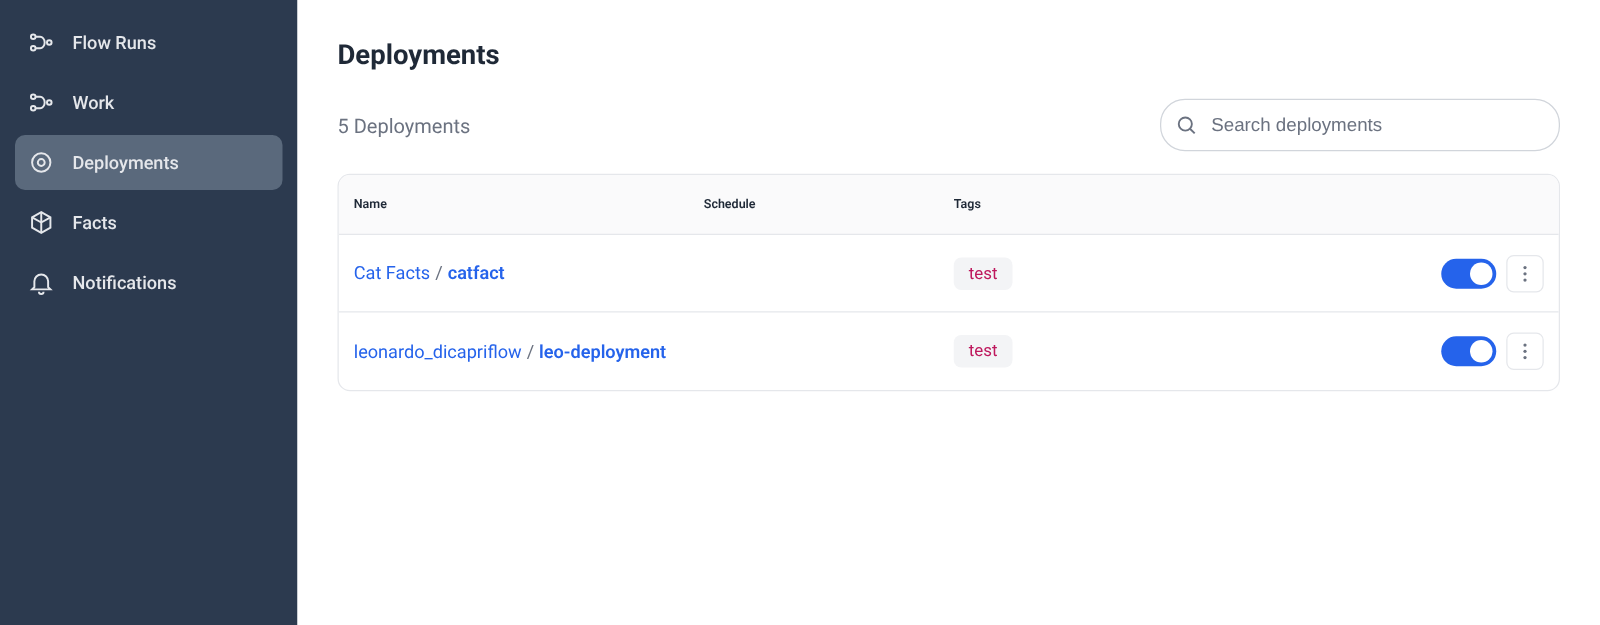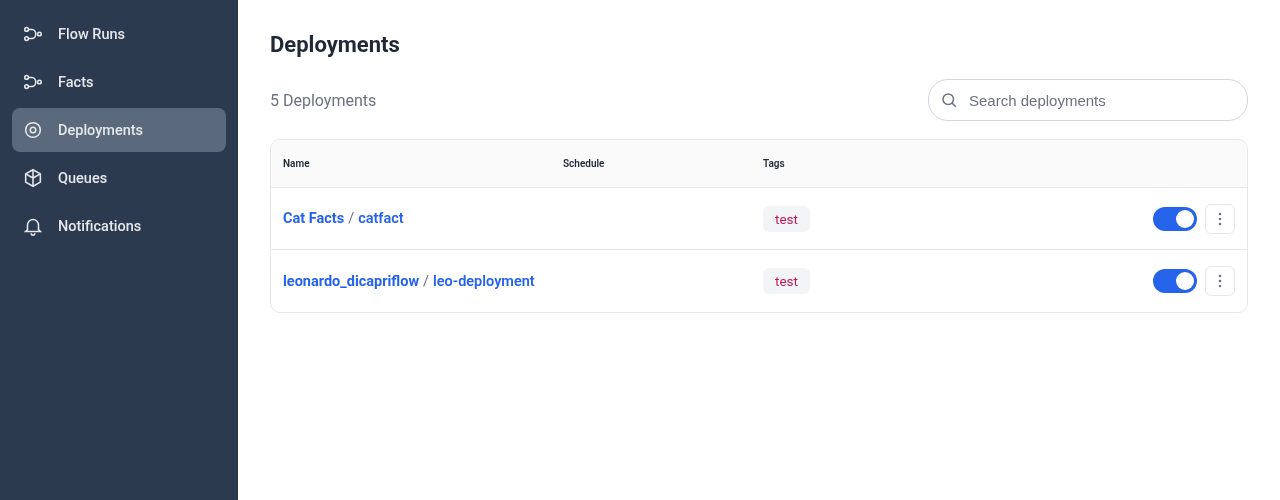--- a/index.html
+++ b/index.html
@@ -122,21 +122,21 @@
     .trow {
       display: flex;
       align-items: center;
       height: 62px;
       padding: 0 12px;
       border-bottom: 1px solid #e5e7eb;
       font-size: 14.5px;
     }
     .trow:last-child { border-bottom: none; }
     .name-cell { color: #1f2937; }
-    .name-cell .flow-link { color: #2563eb; text-decoration: none; font-weight: 700; }
+    .name-cell .flow-link { color: #2563eb; text-decoration: none; font-weight: 400; }
     .name-cell .sep { color: #6b7280; padding: 0 4px; }
     .name-cell .deploy-link { color: #2563eb; text-decoration: none; font-weight: 600; }
     .tag {
       display: inline-block;
       background: #f3f4f6;
       color: #be185d;
       border-radius: 6px;
       padding: 5px 12px;
       font-size: 13.5px;
     }
@@ -190,39 +190,39 @@
   </div>
   <div class="sidebar-item">
     <span class="icon">
       <svg width="22" height="22" viewBox="0 0 24 24">
           <circle cx="5" cy="7" r="2"></circle>
           <circle cx="5" cy="17" r="2"></circle>
           <circle cx="19" cy="12" r="2"></circle>
           <path d="M7 7h4c2 0 4 2 4 5M7 17h4c2 0 4-2 4-5"></path>
         </svg>
     </span>
-    <span>Facts</span>
+    <span>Work</span>
   </div>
   <div class="sidebar-item active">
     <span class="icon">
       <svg width="22" height="22" viewBox="0 0 24 24">
           <circle cx="12" cy="12" r="8"></circle>
           <circle cx="12" cy="12" r="3"></circle>
         </svg>
     </span>
     <span>Deployments</span>
   </div>
   <div class="sidebar-item">
     <span class="icon">
       <svg width="22" height="22" viewBox="0 0 24 24">
           <path d="M12 3l8 4.5v9L12 21l-8-4.5v-9L12 3z"></path>
           <path d="M12 3v18M4 7.5l8 4.5 8-4.5"></path>
         </svg>
     </span>
-    <span>Queues</span>
+    <span>Facts</span>
   </div>
   <div class="sidebar-item">
     <span class="icon">
       <svg width="22" height="22" viewBox="0 0 24 24">
           <path d="M18 16v-5a6 6 0 10-12 0v5l-2 2h16l-2-2zM10 20a2 2 0 004 0"></path>
         </svg>
     </span>
     <span>Notifications</span>
   </div>
 </nav>

